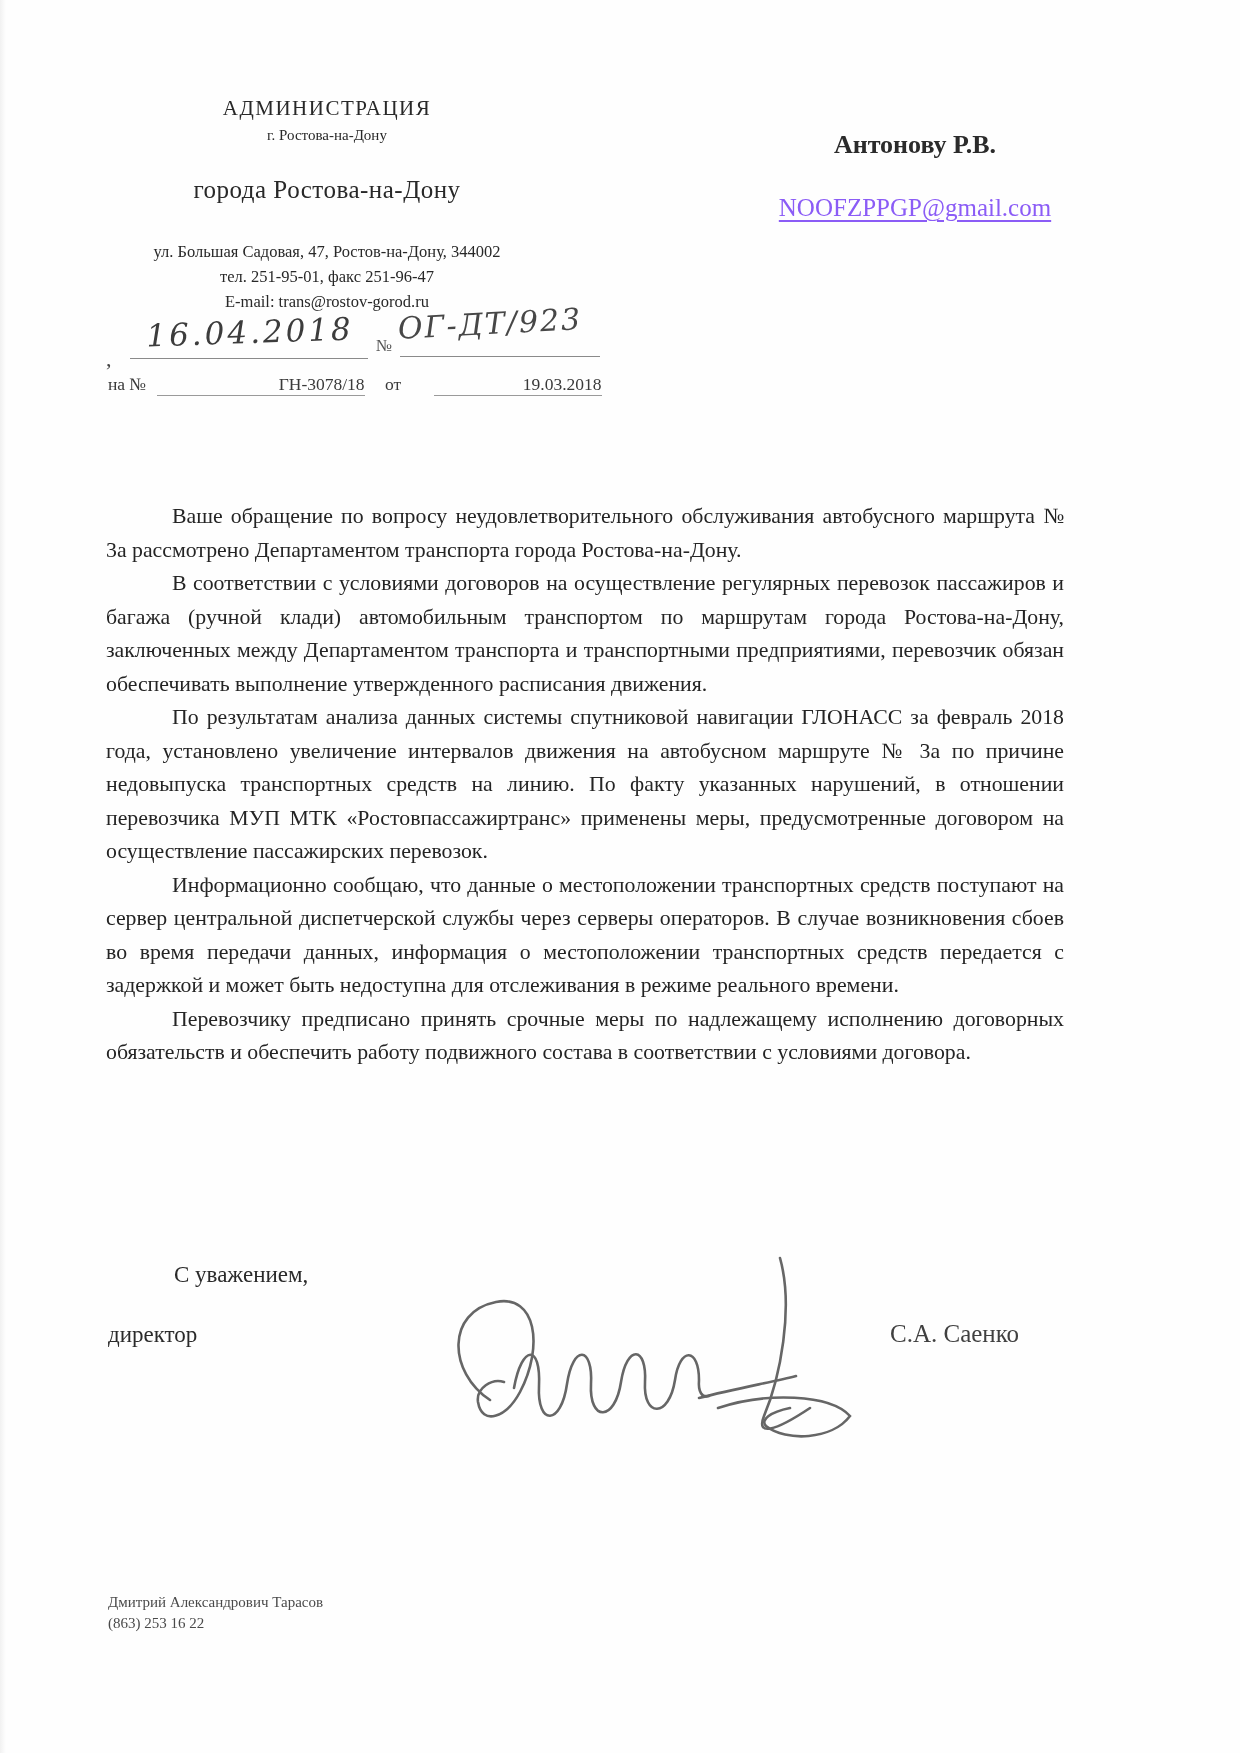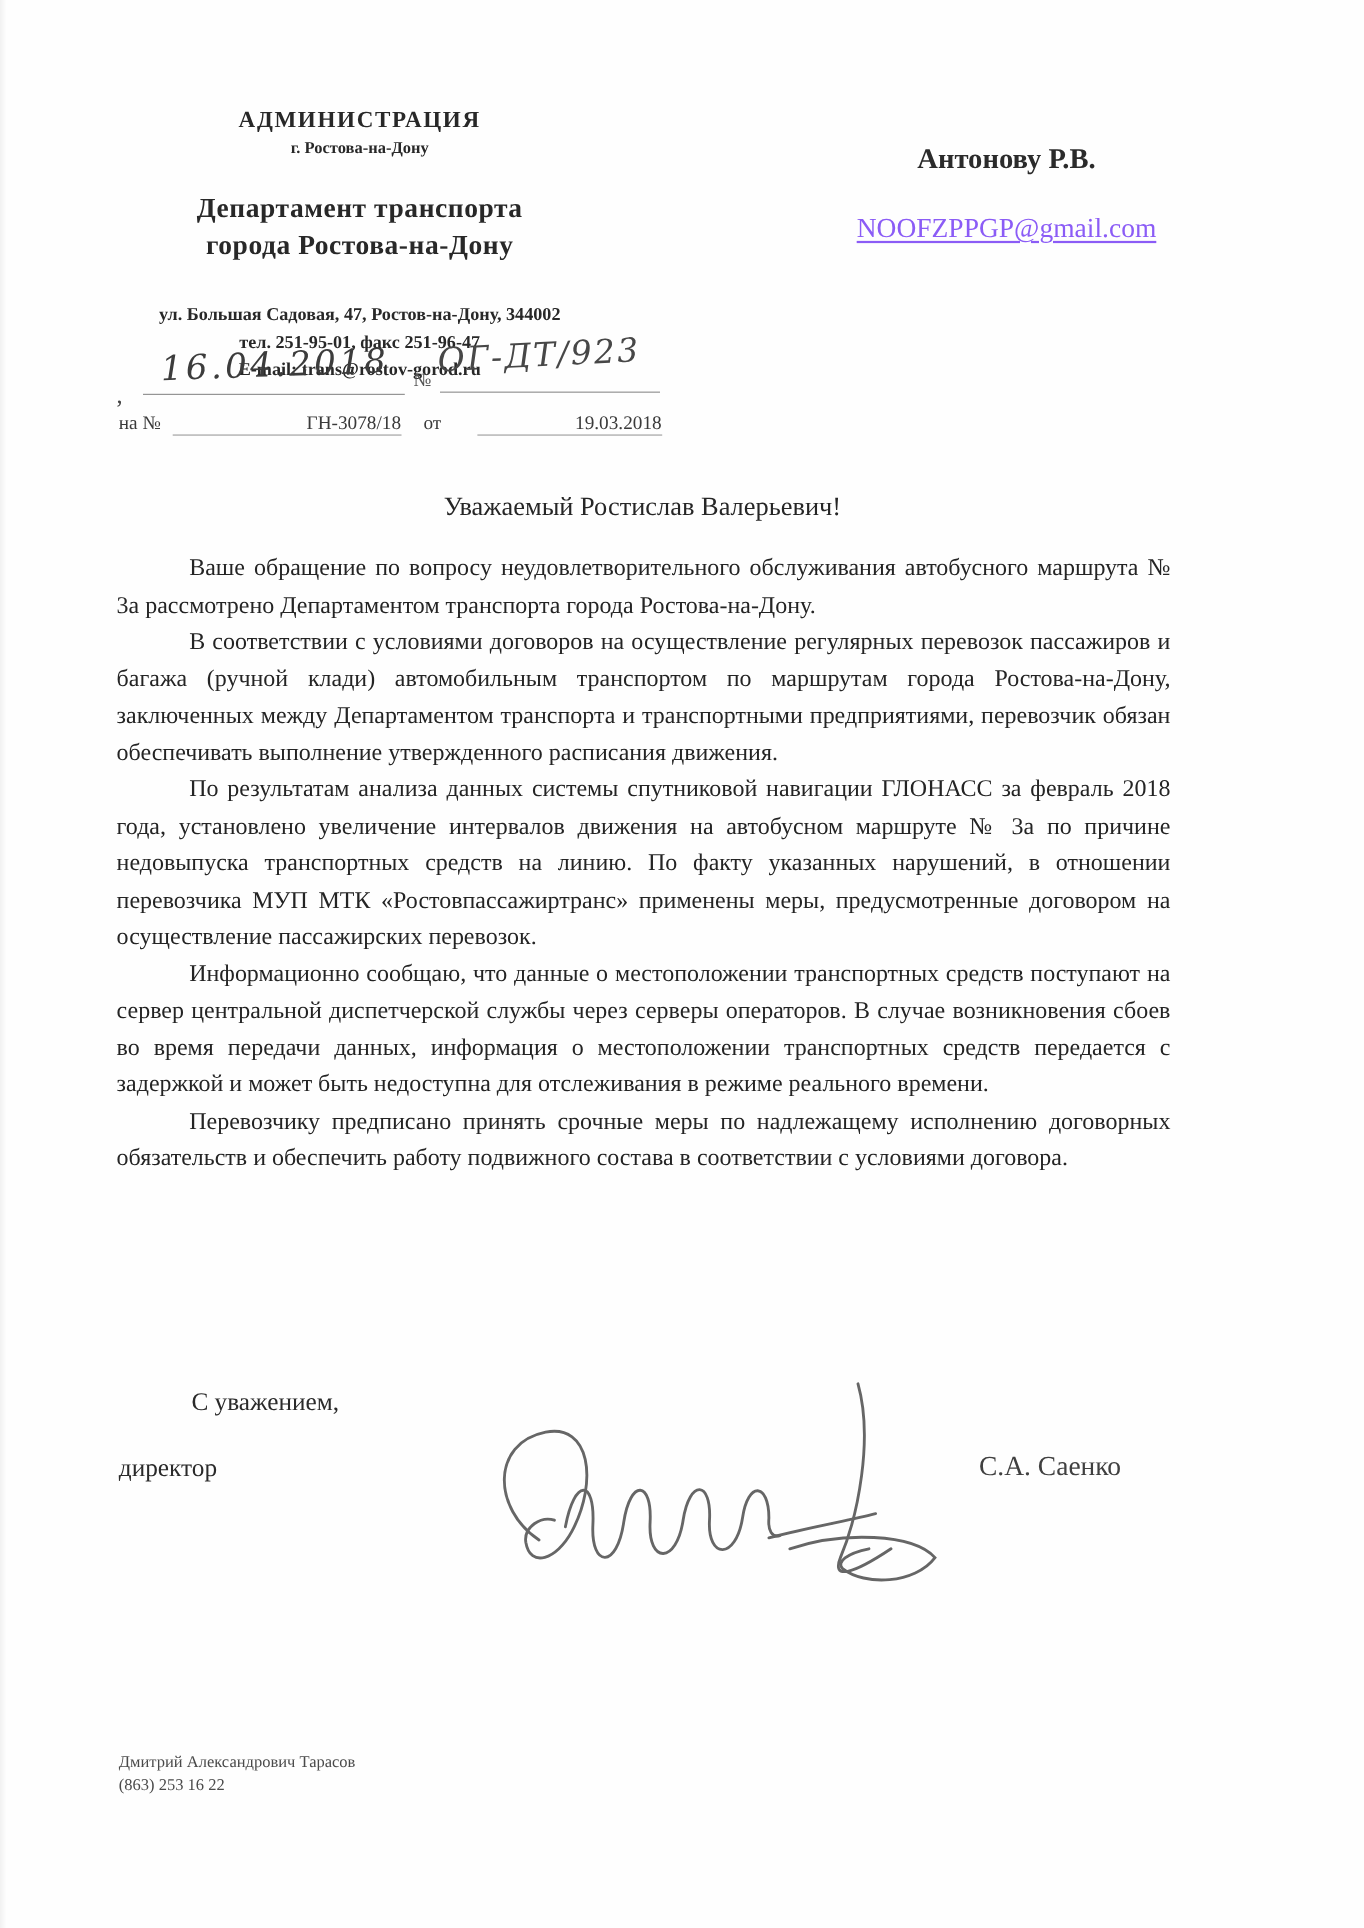--- a/index.html
+++ b/index.html
@@ -14,21 +14,21 @@
   }
   
   .page::before{
     content:"";position:absolute;left:0;top:0;bottom:0;width:6px;
     background:linear-gradient(to right, rgba(0,0,0,.05), rgba(0,0,0,0));
   }
 
   
   .letterhead{
     position:absolute;left:88px;top:96px;width:478px;
-    text-align:center;font-weight:bold;color:#282828;
+    text-align:center;font-weight:normal;color:#282828;
   }
   .lh-org1{font-size:21px;letter-spacing:1.5px;margin:0 0 6px 0;}
   .lh-org2{font-size:15px;margin:0 0 32px 0;}
   .lh-dept1{font-size:25px;margin:0 0 6px 0;letter-spacing:.5px;}
   .lh-dept2{font-size:25px;margin:0 0 38px 0;letter-spacing:.5px;}
   .lh-addr{font-size:16.5px;margin:0 0 5px 0;}
   .lh-tel{font-size:16.5px;margin:0 0 5px 0;}
   .lh-email{font-size:16.5px;margin:0;}
 
   
@@ -84,21 +84,20 @@
   .footer div{margin:0;}
 </style>
 </head>
 <body>
 
 <div class="page">
 
   <div class="letterhead">
     <div class="lh-org1">АДМИНИСТРАЦИЯ</div>
     <div class="lh-org2">г. Ростова-на-Дону</div>
-    <div class="lh-dept1">Департамент транспорта</div>
     <div class="lh-dept2">города Ростова-на-Дону</div>
     <div class="lh-addr">ул. Большая Садовая, 47,  Ростов-на-Дону, 344002</div>
     <div class="lh-tel">тел. 251-95-01, факс 251-96-47</div>
     <div class="lh-email">E-mail:  trans@rostov-gorod.ru</div>
   </div>
 
   <div class="recipient">
     <div class="rcp-name">Антонову Р.В.</div>
     <div class="rcp-email">NOOFZPPGP@gmail.com</div>
   </div>
@@ -112,21 +111,20 @@
     <span class="u2"></span>
   </div>
 
   <div class="ref-line">
     <span class="lbl">на №</span>
     <span class="seg s1">ГН-3078/18</span>
     <span class="lbl ot">от</span>
     <span class="seg s2">19.03.2018</span>
   </div>
 
-  <div class="salutation">Уважаемый Ростислав Валерьевич!</div>
 
   <div class="body">
     <p>Ваше обращение по вопросу неудовлетворительного обслуживания автобусного маршрута № 3а рассмотрено Департаментом транспорта города Ростова-на-Дону.</p>
     <p>В соответствии с условиями договоров на осуществление регулярных перевозок пассажиров и багажа (ручной клади) автомобильным транспортом по маршрутам города Ростова-на-Дону, заключенных между Департаментом транспорта и транспортными предприятиями, перевозчик обязан обеспечивать выполнение утвержденного расписания движения.</p>
     <p>По результатам анализа данных системы спутниковой навигации ГЛОНАСС за февраль 2018 года, установлено увеличение интервалов движения на автобусном маршруте № 3а по причине недовыпуска транспортных средств на линию. По факту указанных нарушений, в отношении перевозчика МУП МТК «Ростовпассажиртранс» применены меры, предусмотренные договором на осуществление пассажирских перевозок.</p>
     <p>Информационно сообщаю, что данные о местоположении транспортных средств поступают на сервер центральной диспетчерской службы через серверы операторов. В случае возникновения сбоев во время передачи данных, информация о местоположении транспортных средств передается с задержкой и может быть недоступна для отслеживания в режиме реального времени.</p>
     <p>Перевозчику предписано принять срочные меры по надлежащему исполнению договорных обязательств и обеспечить работу подвижного состава в соответствии с условиями договора.</p>
   </div>
 
   <div class="closing">С уважением,</div>

